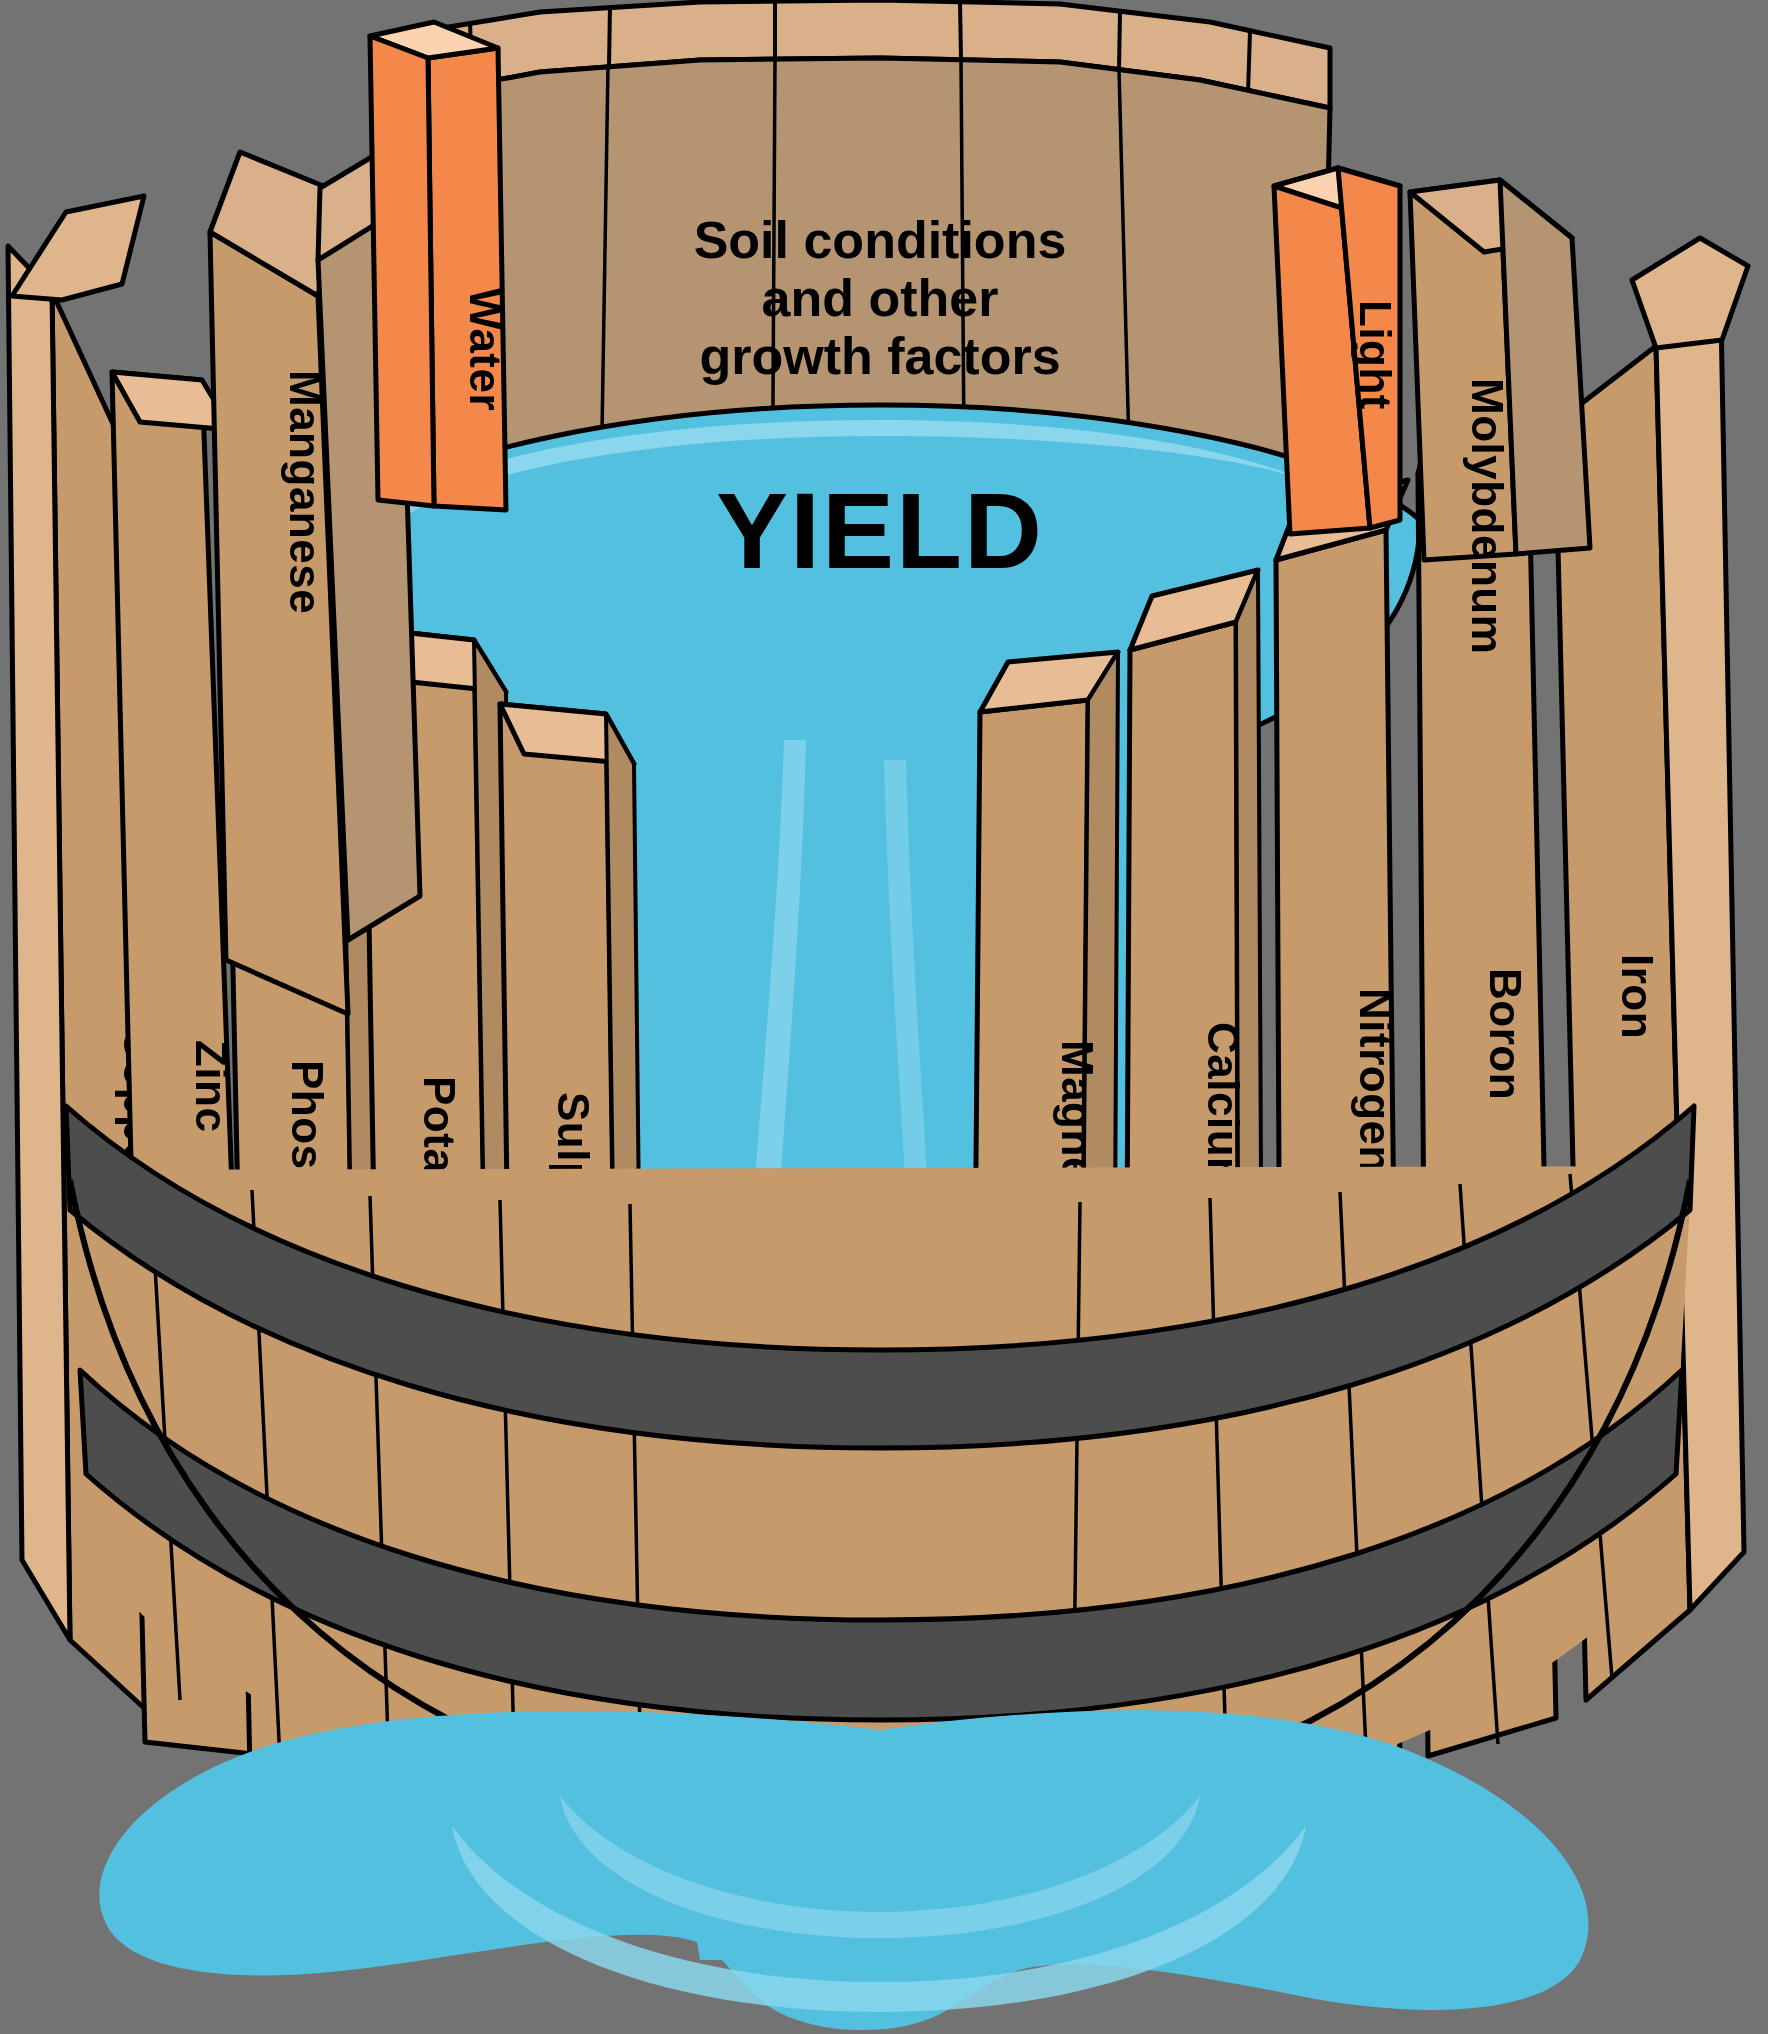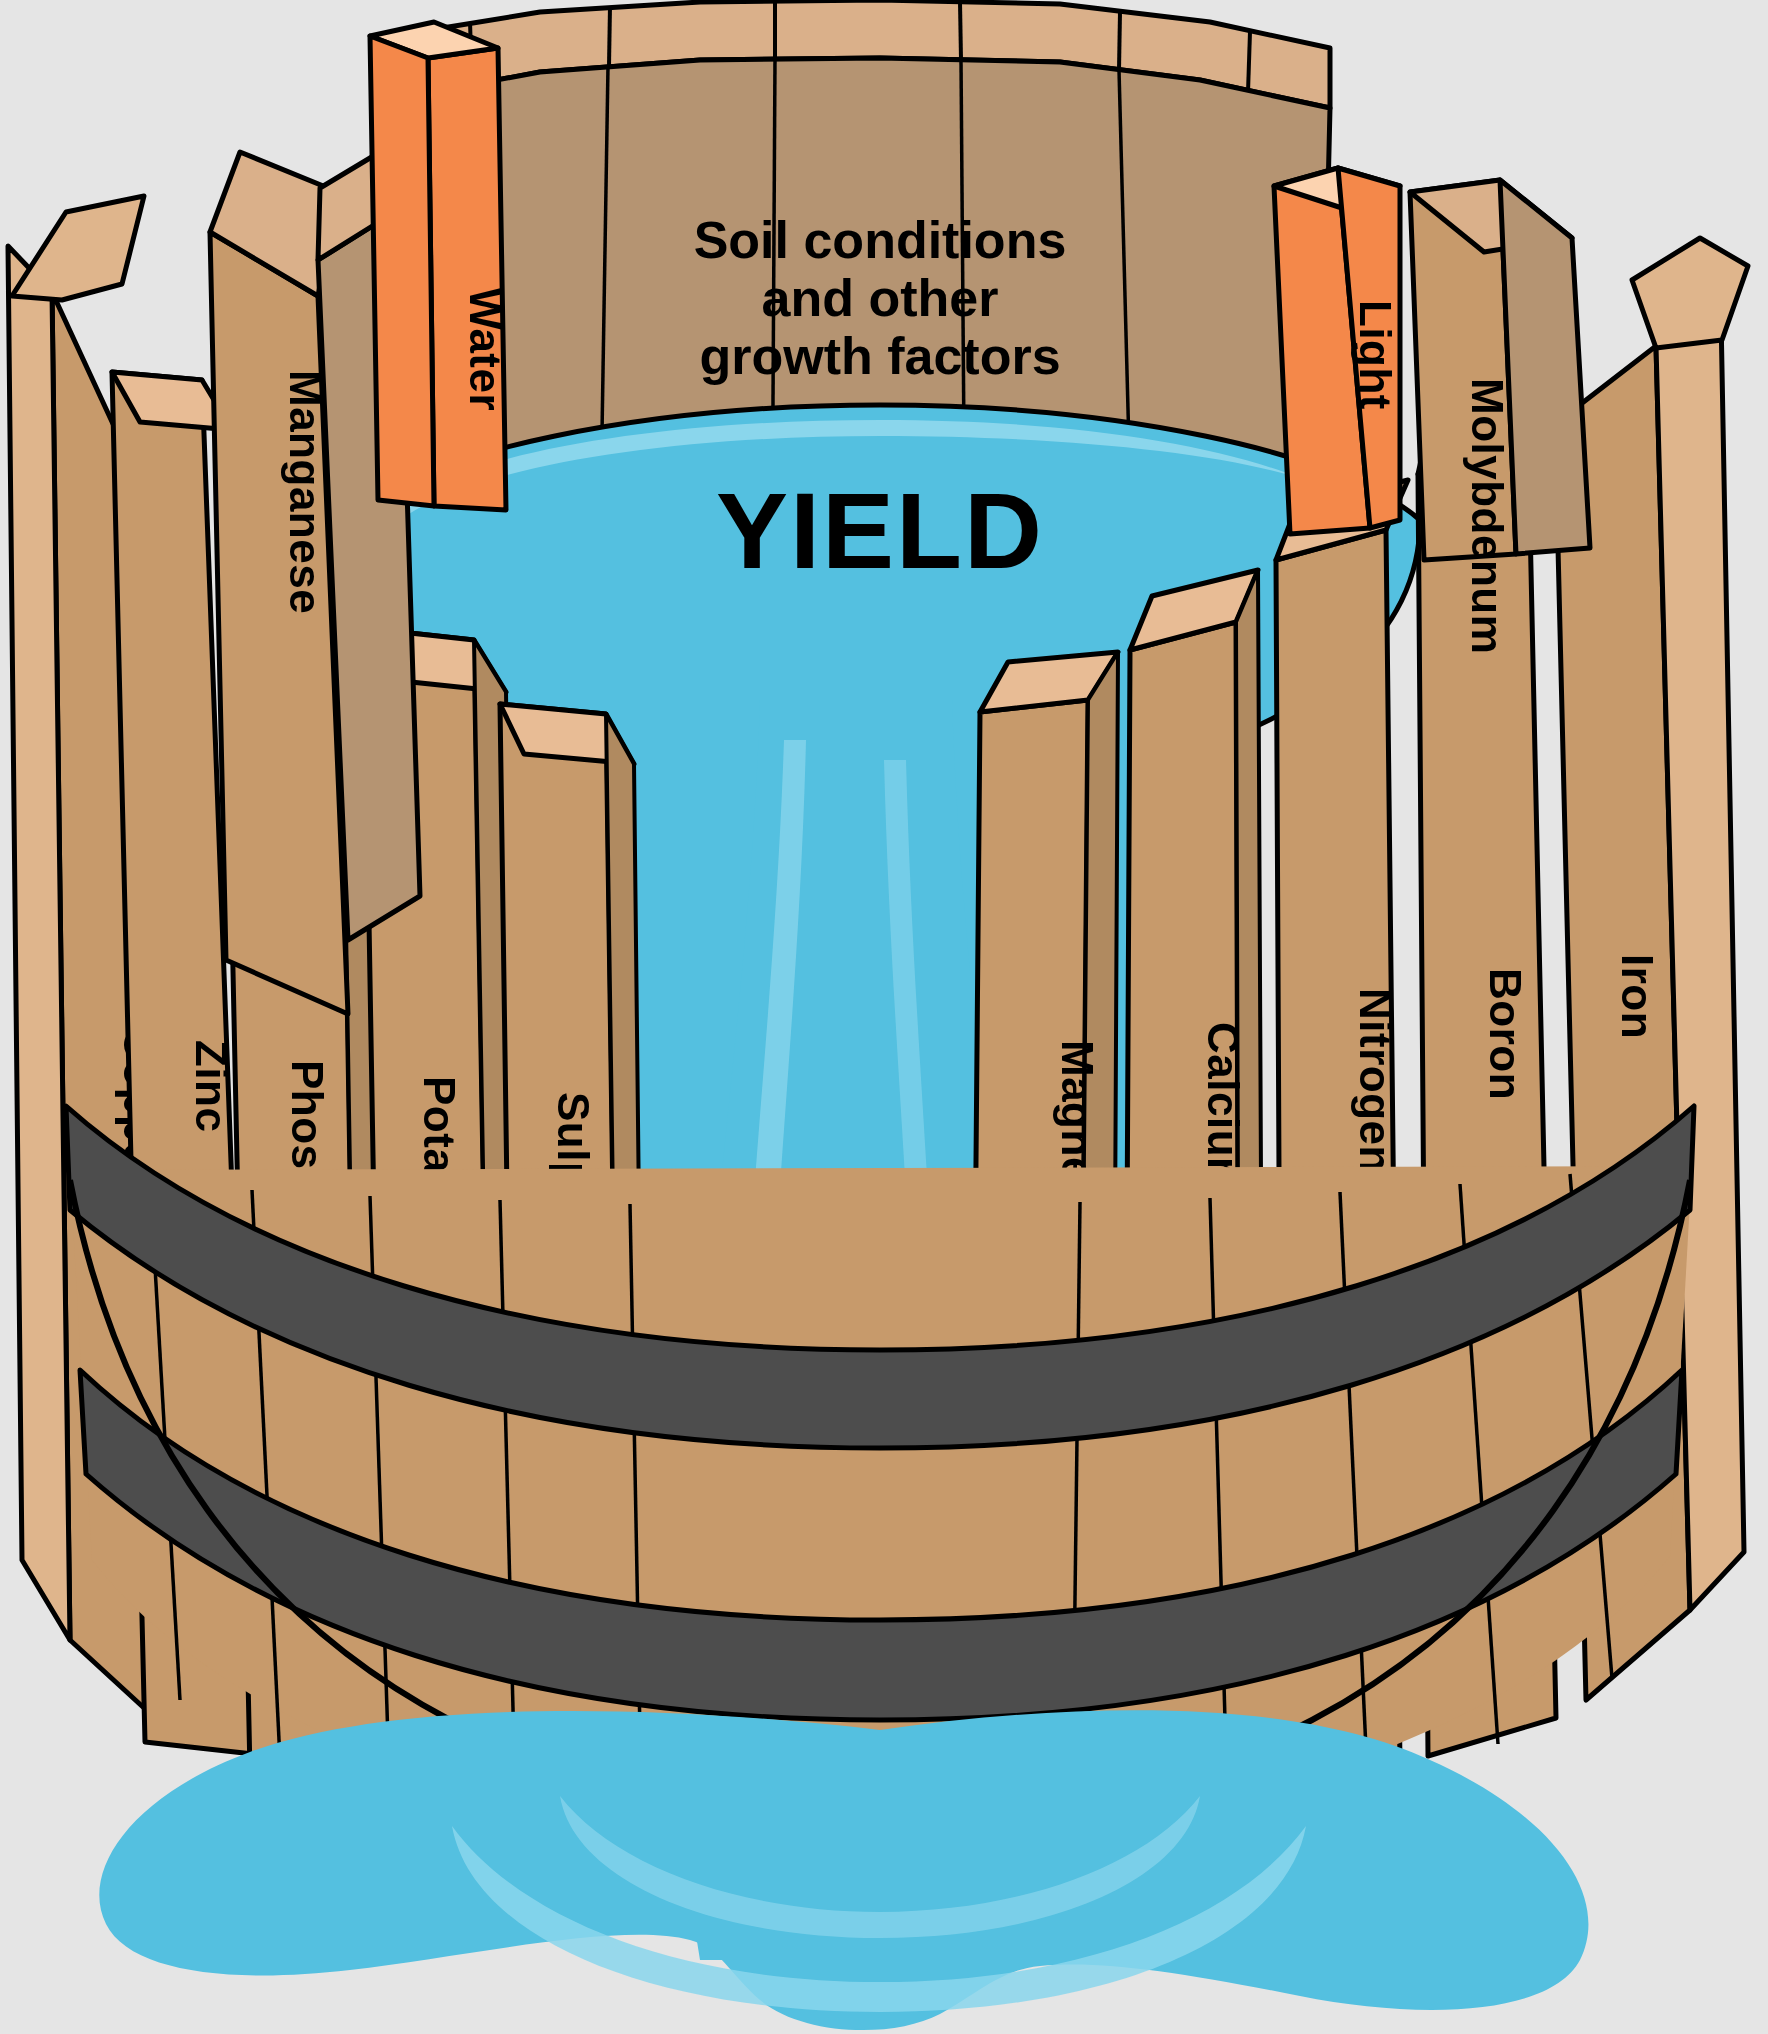--- a/index.html
+++ b/index.html
@@ -10,21 +10,21 @@
   body {
     width: 1768px;
     height: 2034px;
     overflow: hidden;
     font-family: "Liberation Sans", sans-serif;
   }
   #stage {
     position: relative;
     width: 1768px;
     height: 2034px;
-    background: #e5e5e5;
+    background: #737373;
   }
   svg#barrel {
     position: absolute;
     left: 0;
     top: 0;
     width: 1768px;
     height: 2034px;
     display: block;
   }
   .stave-label {

